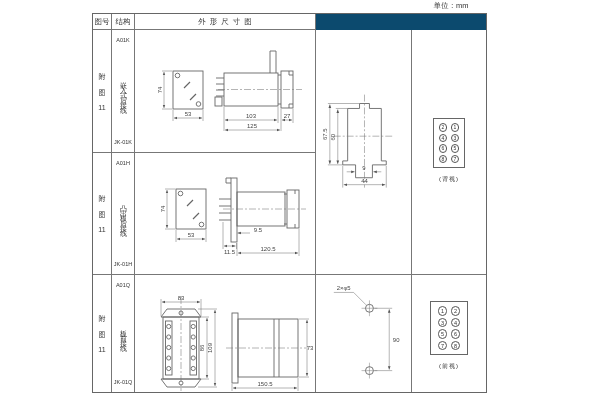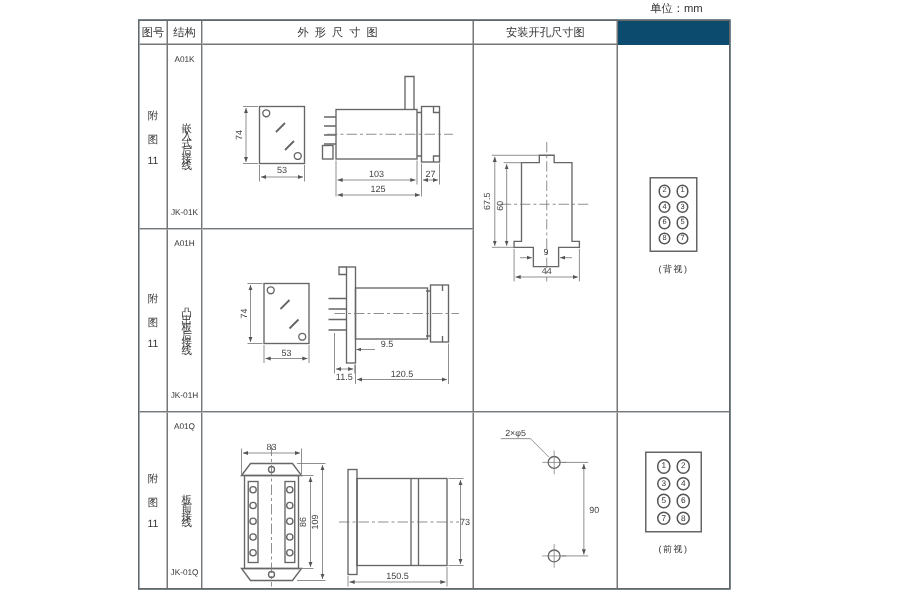--- a/index.html
+++ b/index.html
@@ -41,21 +41,20 @@
 <body>
 
 <div class="canvas">
   <div class="unit">单位：mm</div>
 
   <div class="table">
 
     <div class="cell gc1 gr1 hdr">图号</div>
     <div class="cell gc2 gr1 hdr">结构</div>
     <div class="cell gc3 gr1 hdr sp">外形尺寸图</div>
-    <div class="cell gc4 gr1 hdr">安装开孔尺寸图</div>
 
     <div class="cell gc1 gr2 figcell">
       <span>附</span>
       <span>图</span>
       <span>11</span>
     </div>
     <div class="cell gc2 gr2 structcell">
       <span class="code">A01K</span>
       <span class="vtext">嵌入式后接线</span>
       <span class="code">JK-01K</span>

